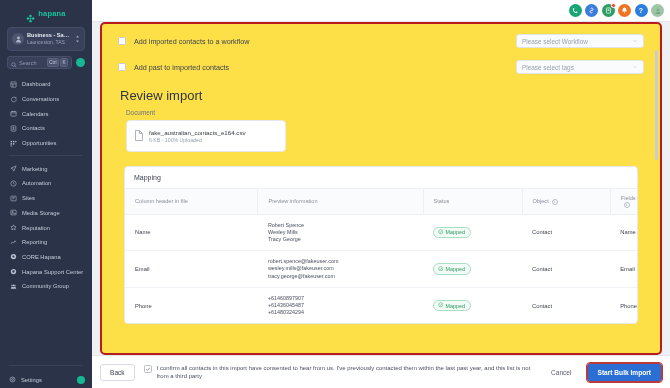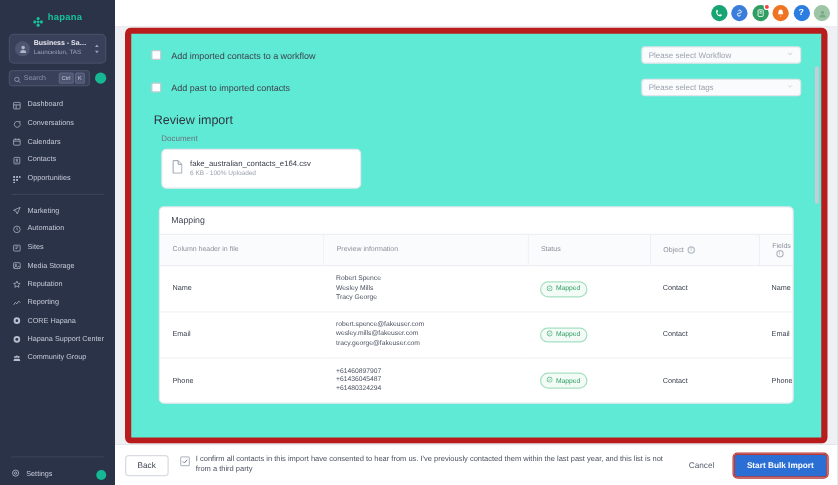--- a/index.html
+++ b/index.html
@@ -85,41 +85,41 @@
   .tb-badge {
     position: absolute; top: -1px; right: -1px; width: 4.5px; height: 4.5px;
     background: #ef4444; border-radius: 50%; border: .8px solid #fff;
   }
 
   .content-wrap {
     position: absolute; top: 22px; left: 0; right: 0; bottom: 33px;
     overflow: hidden; padding: 0 8px;
   }
   .card {
-    background: #5eead4; border-radius: 5px; height: 100%;
-    border: 5px solid #b91c1c; overflow: hidden; position: relative;
+    background: #fde047; border-radius: 5px; height: 100%;
+    border: 2px solid #b91c1c; overflow: hidden; position: relative;
   }
   .scroll-area { padding: 4px 16px 10px 16px; height: 100%; overflow: hidden; }
 
   .opt-row {
     display: flex; align-items: center; height: 26px; gap: 8px;
   }
   .cb {
     width: 8px; height: 8px; border: 1px solid #c5cad3; border-radius: 1.5px;
     background: #fff; flex: 0 0 8px;
   }
   .opt-label { font-size: 7.2px; color: #3d4350; flex: 0 0 200px; }
   .sel {
     margin-left: auto; width: 128px; height: 14px; border: 1px solid #e1e4e9;
     border-radius: 3px; background: #fafbfc; display: flex; align-items: center;
     padding: 0 5px; font-size: 6.4px; color: #9ba2ae; cursor: pointer;
   }
   .sel .chev { margin-left: auto; }
 
-  .sec-title { font-size: 10px; color: #2f3542; font-weight: normal; margin: 8px 0 6px 2px; }
+  .sec-title { font-size: 13px; color: #2f3542; font-weight: normal; margin: 8px 0 6px 2px; }
   .sub-title { font-size: 6.4px; color: #6b7280; margin: 0 0 4px 8px; }
 
   .doc-box {
     margin-left: 8px; width: 160px; border: 1px solid #e5e8ec; border-radius: 4px;
     padding: 6px 7px; display: flex; align-items: center; gap: 6px; background: #fff;
   }
   .doc-name { font-size: 6.2px; color: #343a46; line-height: 8px; }
   .doc-meta { font-size: 5.2px; color: #9aa1ad; line-height: 7px; }
 
   .mapping-card {

